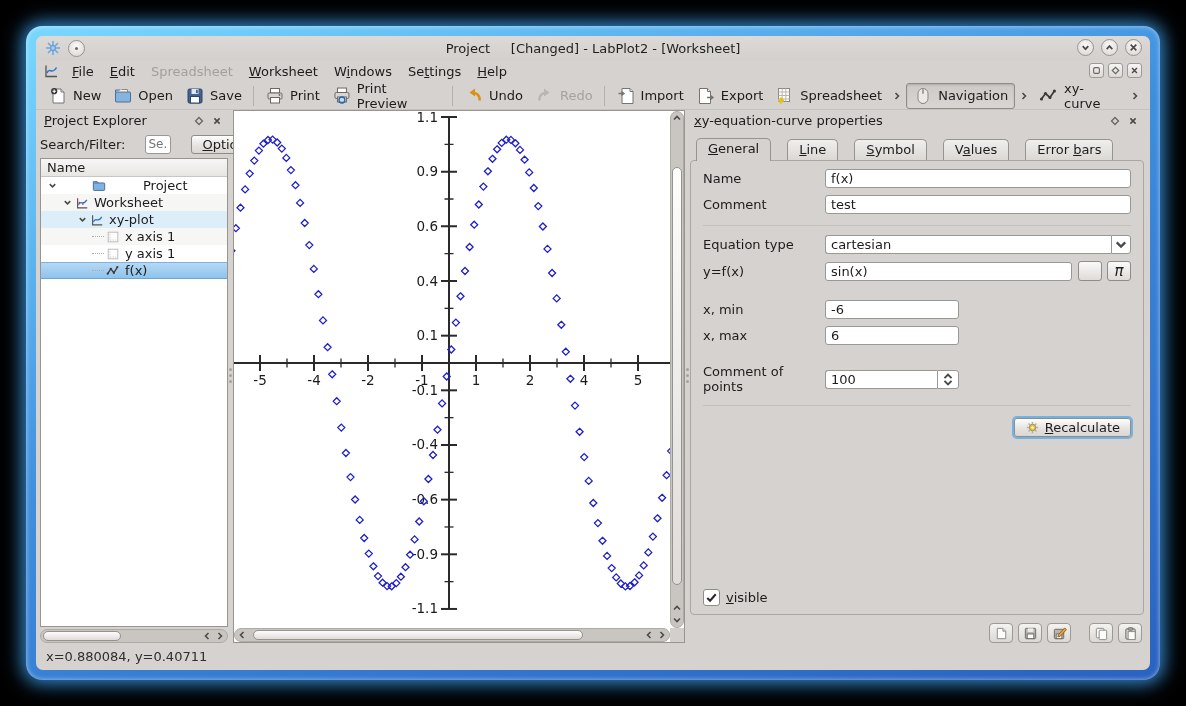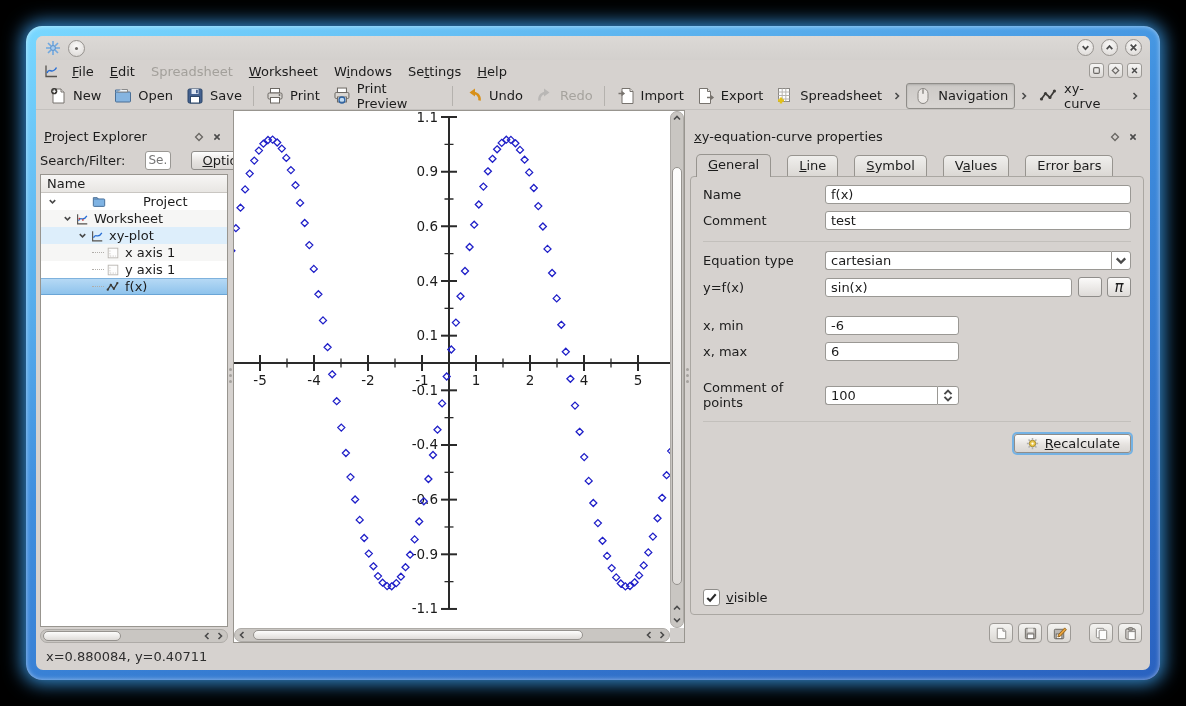--- a/index.html
+++ b/index.html
@@ -46,21 +46,21 @@
   .tb-chevron { width:12px; height:16px; display:inline-flex; align-items:center; margin:0 3px; }
 
   
   .main { flex:1 1 auto; display:flex; padding:0 4px; min-height:0; }
   .splitter { width:5px; position:relative; }
   .splitter .dots { position:absolute; left:1px; top:50%; margin-top:-12px; width:3px; }
   .splitter .dots i { display:block; width:3px; height:3px; border-radius:50%; background:#a5a29e; margin:3px 0; }
 
   
   .dock-left { width:188px; display:flex; flex-direction:column; min-height:0; }
-  .dock-header { height:21px; display:flex; align-items:center; padding:0 4px; gap:4px; flex:0 0 auto;margin-top:16px; }
+  .dock-header { height:21px; display:flex; align-items:center; padding:0 4px; gap:4px; flex:0 0 auto; }
   .dock-header .dh-title { flex:1; white-space:nowrap; overflow:hidden; }
   .dh-btn { width:14px; height:14px; display:flex; align-items:center; justify-content:center; }
   .search-row { height:26px; display:flex; align-items:center; gap:20px; flex:0 0 auto; padding:1px 0; }
   .search-input { width:26px; height:19px; border:1px solid #9a9894; border-radius:3px; background:#fff;
                   font:12px "DejaVu Sans",sans-serif; color:#9a9894; padding:0 2px; }
   .btn3d { background:linear-gradient(#fefefe,#e6e3e0 55%,#d9d6d3); border:1px solid #8f8d8a; border-radius:3px;
            padding:1px 10px; display:inline-flex; align-items:center; gap:5px; }
   .tree { flex:1 1 auto; background:#fff; border:1px solid #98958f; margin-top:1px; overflow:hidden;
           display:flex; flex-direction:column; }
   .tree-header { height:18px; background:linear-gradient(#f7f6f5,#e8e6e3); border-bottom:1px solid #c9c6c2;
@@ -137,20 +137,21 @@
                 <path d="M9 2v14M2 9h14M4 4l10 10M14 4 4 14"></path>
               </g>
               <circle cx="9" cy="9" r="2.4" fill="#a8cdf0" stroke="#5c91c8"></circle>
             </svg></span>
         <span class="circle-btn">
             <svg width="100%" height="100%" viewBox="0 0 16 16" xmlns="http://www.w3.org/2000/svg">
               <circle cx="8" cy="8" r="1.6" fill="#6b6865"></circle>
             </svg>
           </span>
       </span>
+      <span class="title">Project     [Changed] - LabPlot2 - [Worksheet]</span>
       <span class="tb-right">
         <span class="circle-btn">
             <svg width="100%" height="100%" viewBox="0 0 16 16" xmlns="http://www.w3.org/2000/svg">
               <path d="M5 6.5 8 9.8 11 6.5" fill="none" stroke="#4a4a4a" stroke-width="1.8"></path>
             </svg>
           </span>
         <span class="circle-btn">
             <svg width="100%" height="100%" viewBox="0 0 16 16" xmlns="http://www.w3.org/2000/svg">
               <path d="M5 9.8 8 6.5 11 9.8" fill="none" stroke="#4a4a4a" stroke-width="1.8"></path>
             </svg>

